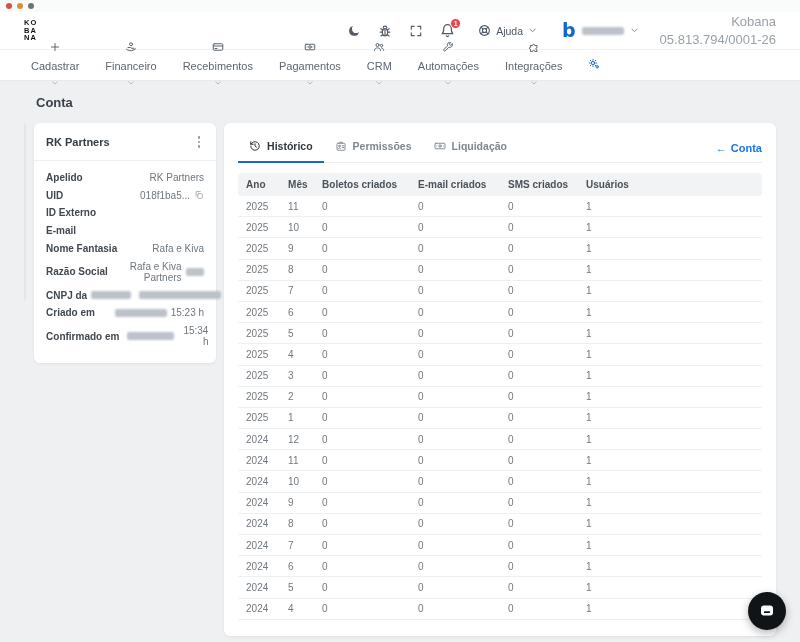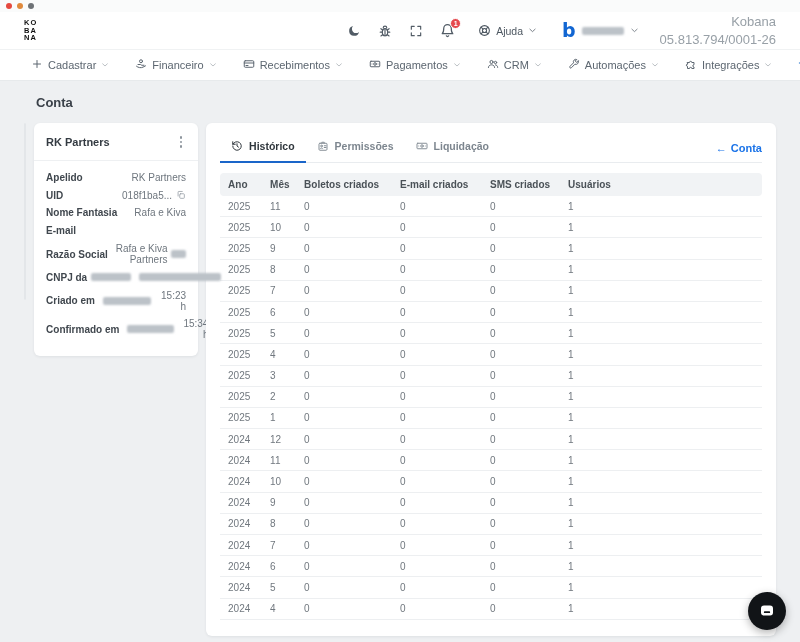--- a/index.html
+++ b/index.html
@@ -21,36 +21,36 @@
   .badge { position:absolute; top:-5px; right:-6px; background:#e5484d; color:#fff; font-size:7px; font-weight:bold;
            min-width:11px; height:11px; border-radius:6px; display:flex; align-items:center; justify-content:center;
            border:1.5px solid #fff; padding:0 2px; }
   .help { display:flex; align-items:center; gap:5px; font-size:10.5px; color:#4d5761; cursor:pointer; margin-left:6px; }
   .account { display:flex; align-items:center; gap:6px; cursor:pointer; margin-left:8px; }
   .avatar { color:#1266d2; font-weight:bold; font-size:19px; line-height:1; font-family:"DejaVu Sans",sans-serif; }
   .redact { display:inline-block; height:8px; border-radius:2px; background:#bcc2c8; filter:blur(1.2px); vertical-align:middle; }
   .orgblock { text-align:right; font-size:13px; color:#98a0a7; line-height:1.35; margin-left:4px; }
   
   .navbar { height:31px; background:#fff; display:flex; align-items:center; gap:0; padding:0 18px; border-bottom:1px solid #e7eaec; }
-  .nav-item { display:flex; align-items:center; gap:5px; font-size:11px; color:#5c6670; padding:0 13px; cursor:pointer; white-space:nowrap; }
+  .nav-item { display:flex; align-items:center; gap:5px; font-size:11px; color:#5c6670; padding:0 13px; cursor:pointer; white-space:nowrap;flex-direction:column; }
   .nav-item .chev { color:#9aa1a8; }
   .nav-item.active { color:#1a6fc8; font-weight:bold; }
   
   .content { padding:6px 24px 0; height:561px; }
   .page-title { font-size:13px; font-weight:bold; color:#3a4149; margin:8px 12px 13px; }
   .cols { display:flex; align-items:flex-start; gap:8px; }
   
   .sidebar { width:116px; background:#fff; border:1px solid #e3e6e9; border-radius:4px; overflow:hidden; }
   .side-item { display:flex; align-items:center; gap:8px; height:25px; padding:0 9px; font-size:10px; color:#9aa1a8;
                border-bottom:1px solid #eceeef; cursor:pointer; white-space:nowrap; }
   .side-item:last-child { border-bottom:none; }
   .side-item.active { background:#1266cb; color:#fff; border-color:#1266cb; }
   
   .card { background:#fff; border-radius:6px; box-shadow:0 1px 3px rgba(20,30,40,.07); }
-  .detail-card { width:164px; flex:0 0 auto; padding-bottom:12px; }
+  .detail-card { width:182px; flex:0 0 auto; padding-bottom:12px; }
   .card-head { display:flex; align-items:center; justify-content:space-between; padding:11px 12px 10px; border-bottom:1px solid #eef0f2; }
   .card-head .title { font-size:11px; font-weight:bold; color:#343b42; }
   .kebab { display:inline-flex; flex-direction:column; gap:2px; padding:2px 4px; cursor:pointer; }
   .kebab i { width:2.5px; height:2.5px; border-radius:50%; background:#8d959d; display:block; }
   .fields { padding:8px 0 0; }
   .field-row { display:flex; align-items:center; justify-content:space-between; padding:3.4px 12px; font-size:10px; gap:8px; }
   .field-row .lbl { font-weight:bold; color:#40474e; white-space:nowrap; display:flex; align-items:center; gap:4px; }
   .field-row .val { color:#6e767e; text-align:right; display:flex; align-items:center; gap:4px; justify-content:flex-end; }
   .copy-ic { color:#9aa1a8; cursor:pointer; display:inline-flex; }
   
@@ -278,31 +278,37 @@
               <span class="copy-ic">
                 <svg width="10" height="10" viewBox="0 0 24 24" fill="none" stroke="currentColor" stroke-width="2" stroke-linecap="round" stroke-linejoin="round">
                   <rect x="9" y="9" width="11" height="11" rx="2"></rect>
                   <path d="M5 14.5V5a1.5 1.5 0 0 1 1.5-1.5H15"></path>
                 </svg>
               </span>
             </span>
           </div>
           <div class="field-row">
             <span class="lbl">
+              <span>ID Externo</span>
+            </span>
+            <span class="val"></span>
+          </div>
+          <div class="field-row">
+            <span class="lbl">
+              <span>E-mail</span>
+            </span>
+            <span class="val"></span>
+          </div>
+          <div class="field-row">
+            <span class="lbl">
               <span>Nome Fantasia</span>
             </span>
             <span class="val">
               <span>Rafa e Kiva</span>
             </span>
-          </div>
-          <div class="field-row">
-            <span class="lbl">
-              <span>E-mail</span>
-            </span>
-            <span class="val"></span>
           </div>
           <div class="field-row">
             <span class="lbl">
               <span>Razão Social</span>
             </span>
             <span class="val">
               <span>Rafa e Kiva Partners</span>
               <span class="redact" style="width:26px"></span>
             </span>
           </div>

